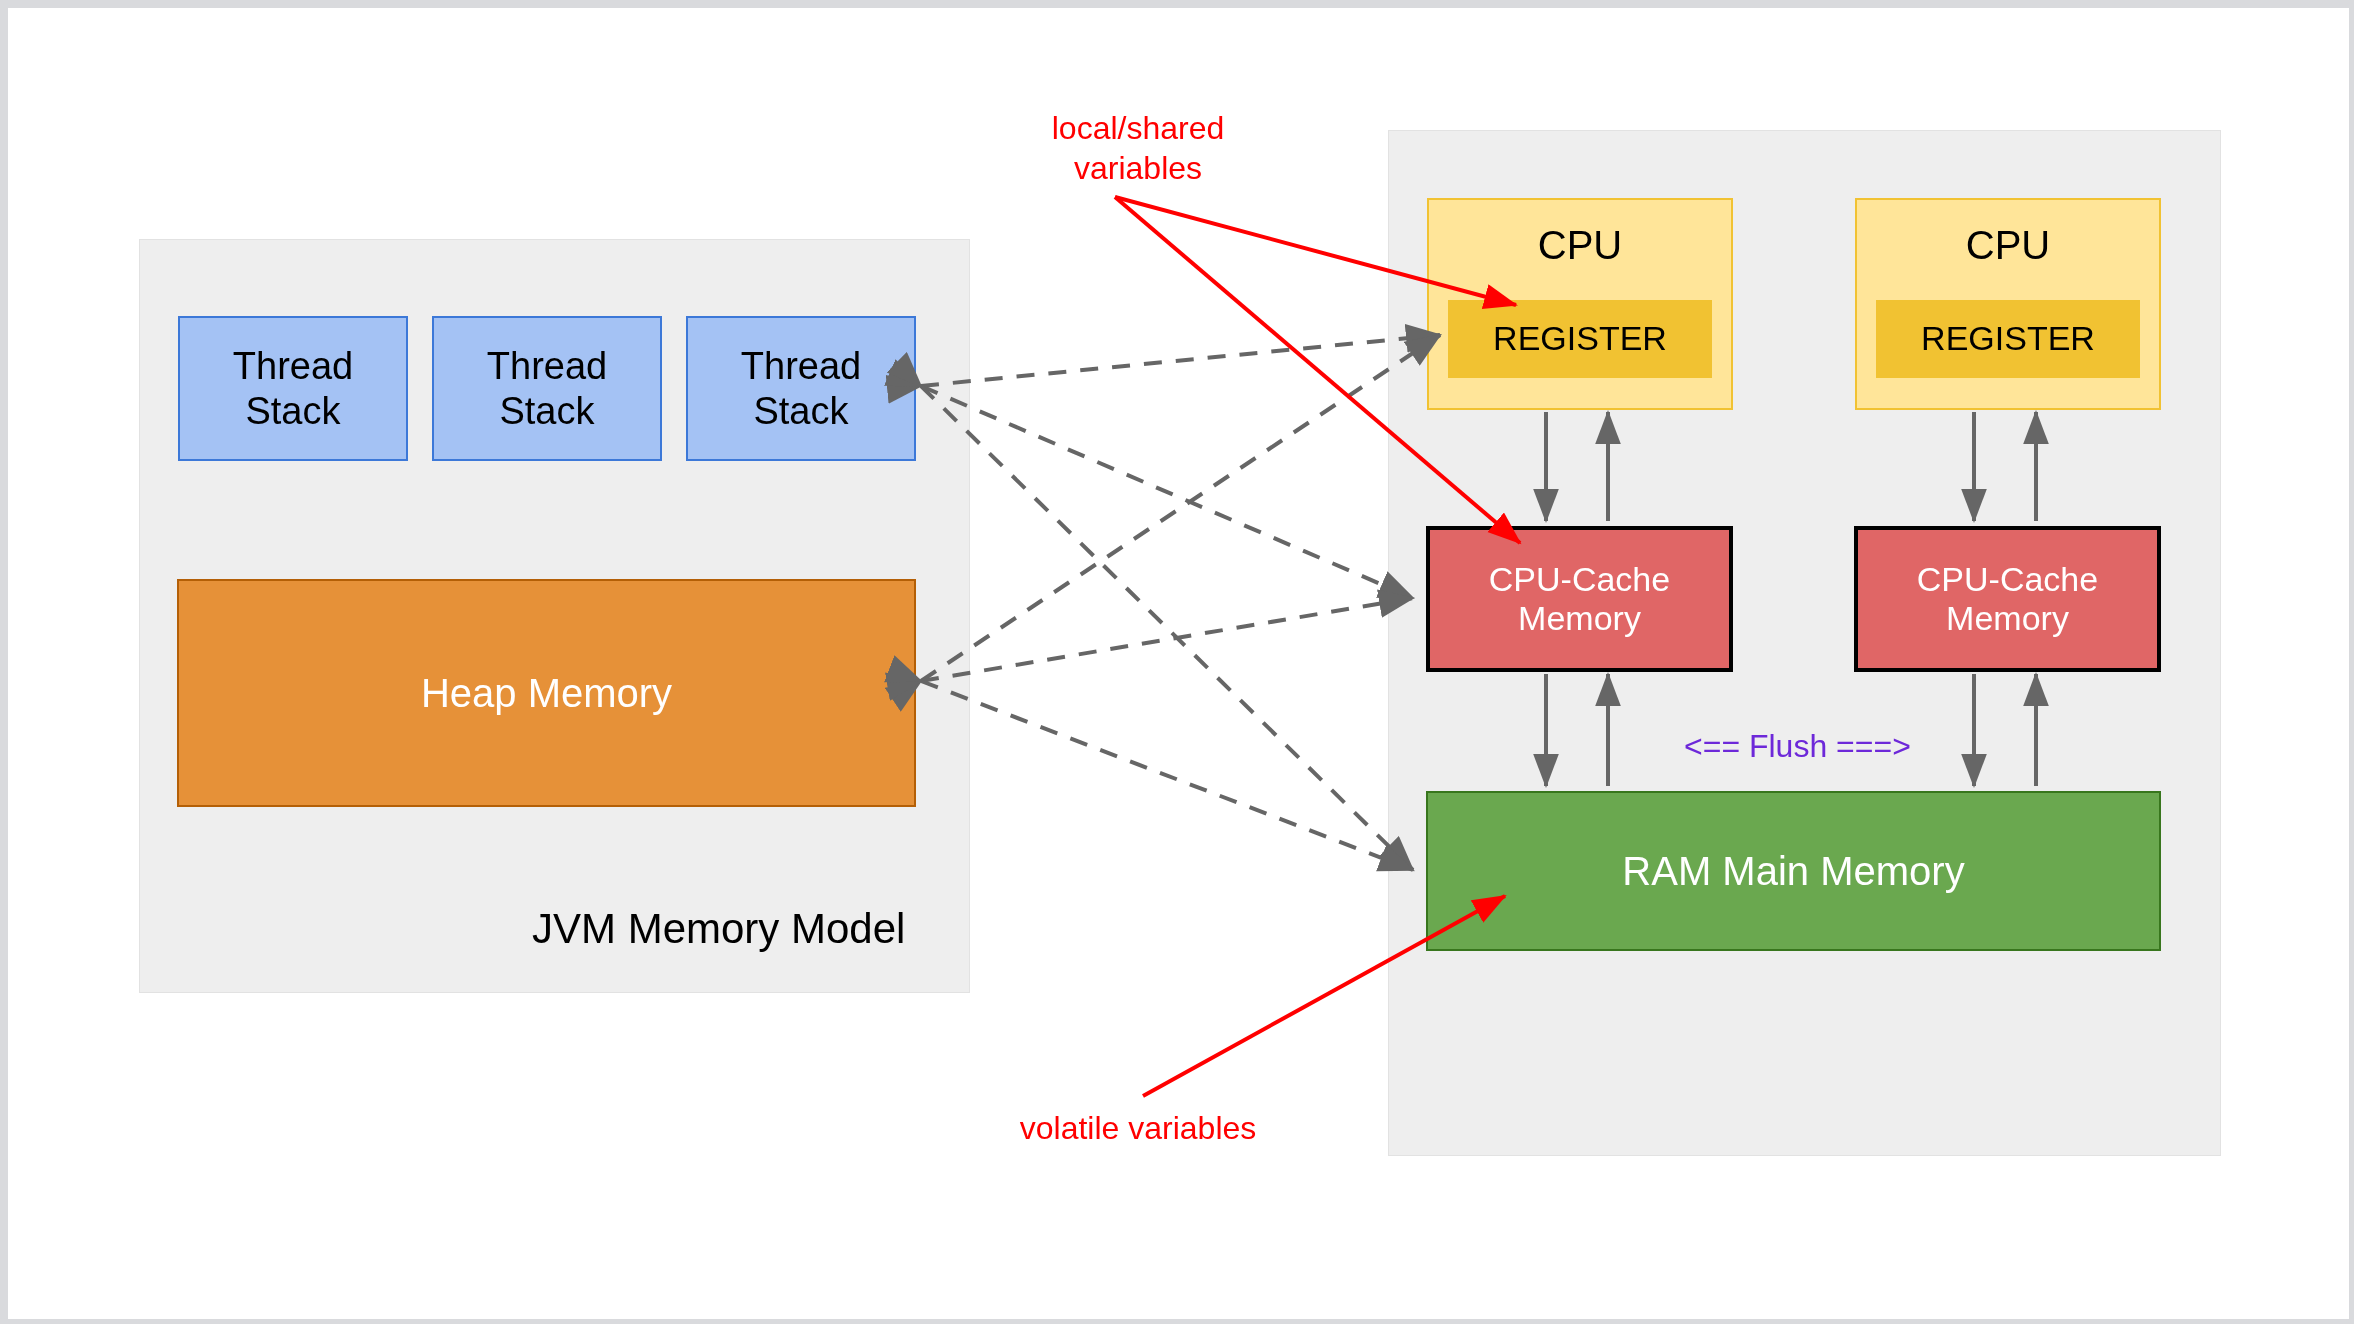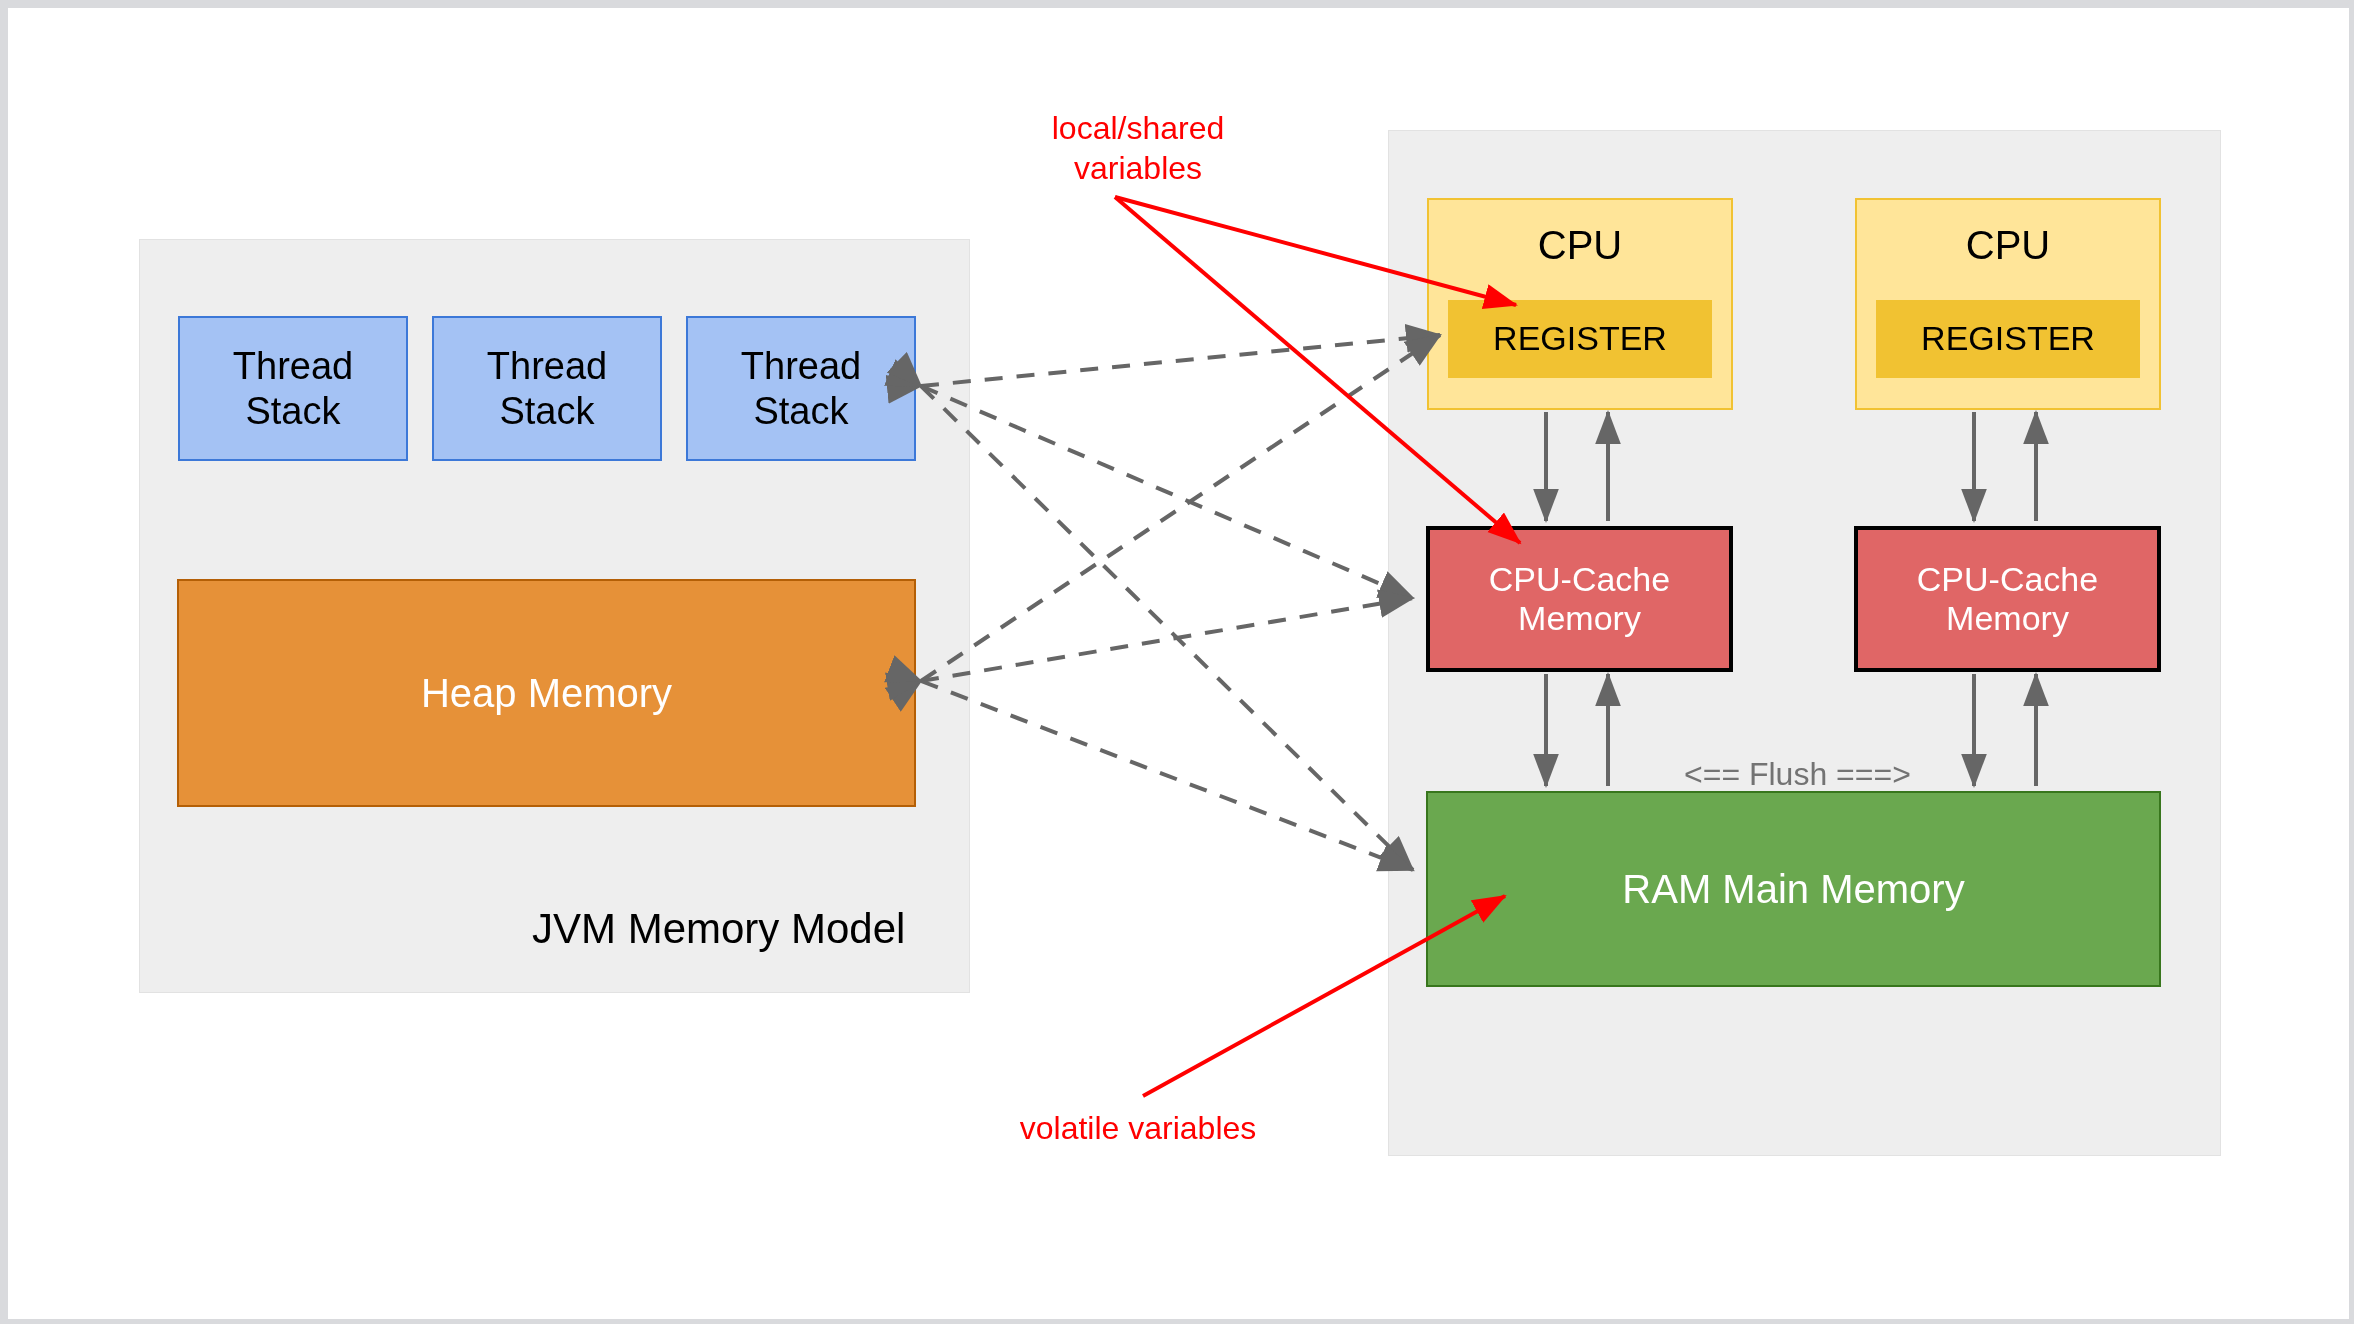--- a/index.html
+++ b/index.html
@@ -94,24 +94,23 @@
   .ann {
     position: absolute;
     color: #ff0000;
     font-size: 32px;
     text-align: center;
     white-space: pre-line;
     line-height: 1.25;
   }
   .ann-flush {
     position: absolute;
-    color: #737373;
+    color: #6d28d9;
     font-size: 32px;
     white-space: nowrap;
-    margin-top: 28px;
   }
 </style>
 </head>
 <body>
 
 <div id="canvas">
 
   <div class="panel" style="left:131px; top:231px; width:831px; height:754px;"></div>
 
   <div class="node thread-stack" style="left:170px; top:308px; width:230px; height:145px;">Thread<br>Stack</div>
@@ -127,21 +126,21 @@
   <div class="panel" style="left:1380px; top:122px; width:833px; height:1026px;"></div>
 
   <div class="node cpu-box" style="left:1419px; top:190px; width:306px; height:212px;">CPU</div>
   <div class="node register" style="left:1440px; top:292px; width:264px; height:78px;">REGISTER</div>
   <div class="node cache" style="left:1418px; top:518px; width:307px; height:146px;">CPU-Cache<br>Memory</div>
 
   <div class="node cpu-box" style="left:1847px; top:190px; width:306px; height:212px;">CPU</div>
   <div class="node register" style="left:1868px; top:292px; width:264px; height:78px;">REGISTER</div>
   <div class="node cache" style="left:1846px; top:518px; width:307px; height:146px;">CPU-Cache<br>Memory</div>
 
-  <div class="node ram" style="left:1418px; top:783px; width:735px; height:196px;">RAM Main Memory</div>
+  <div class="node ram" style="left:1418px; top:783px; width:735px; height:160px;">RAM Main Memory</div>
 
 
   <div class="ann-flush" style="left:1676px; top:720px;">&lt;== Flush ===&gt;</div>
 
   <div class="ann" style="left:1005px; top:100px; width:250px;">local/shared
 variables</div>
 
   <div class="ann" style="left:1000px; top:1100px; width:260px;">volatile variables</div>
 
   <svg class="layer" viewBox="0 0 2354 1324" xmlns="http://www.w3.org/2000/svg">

